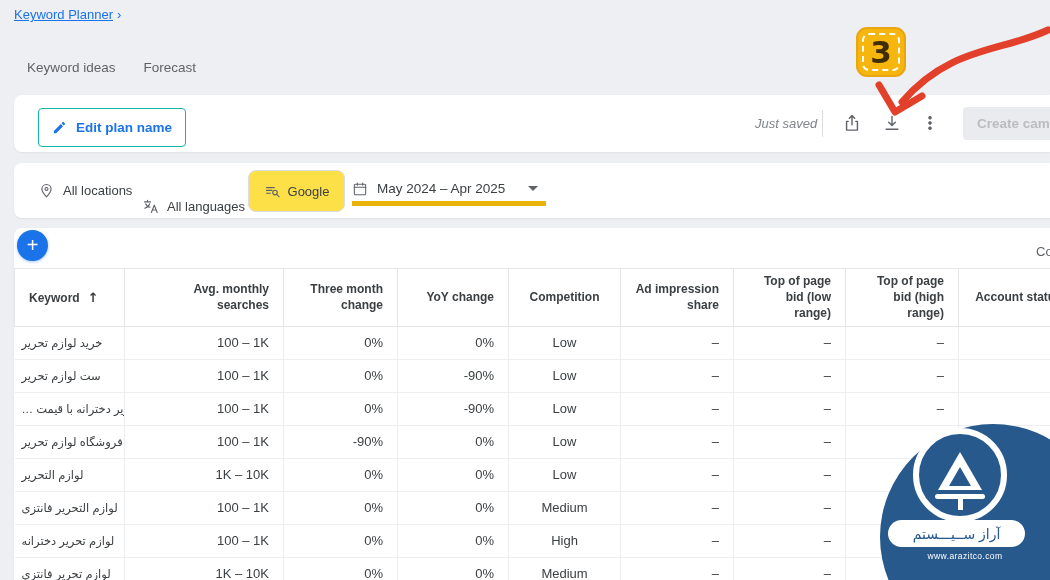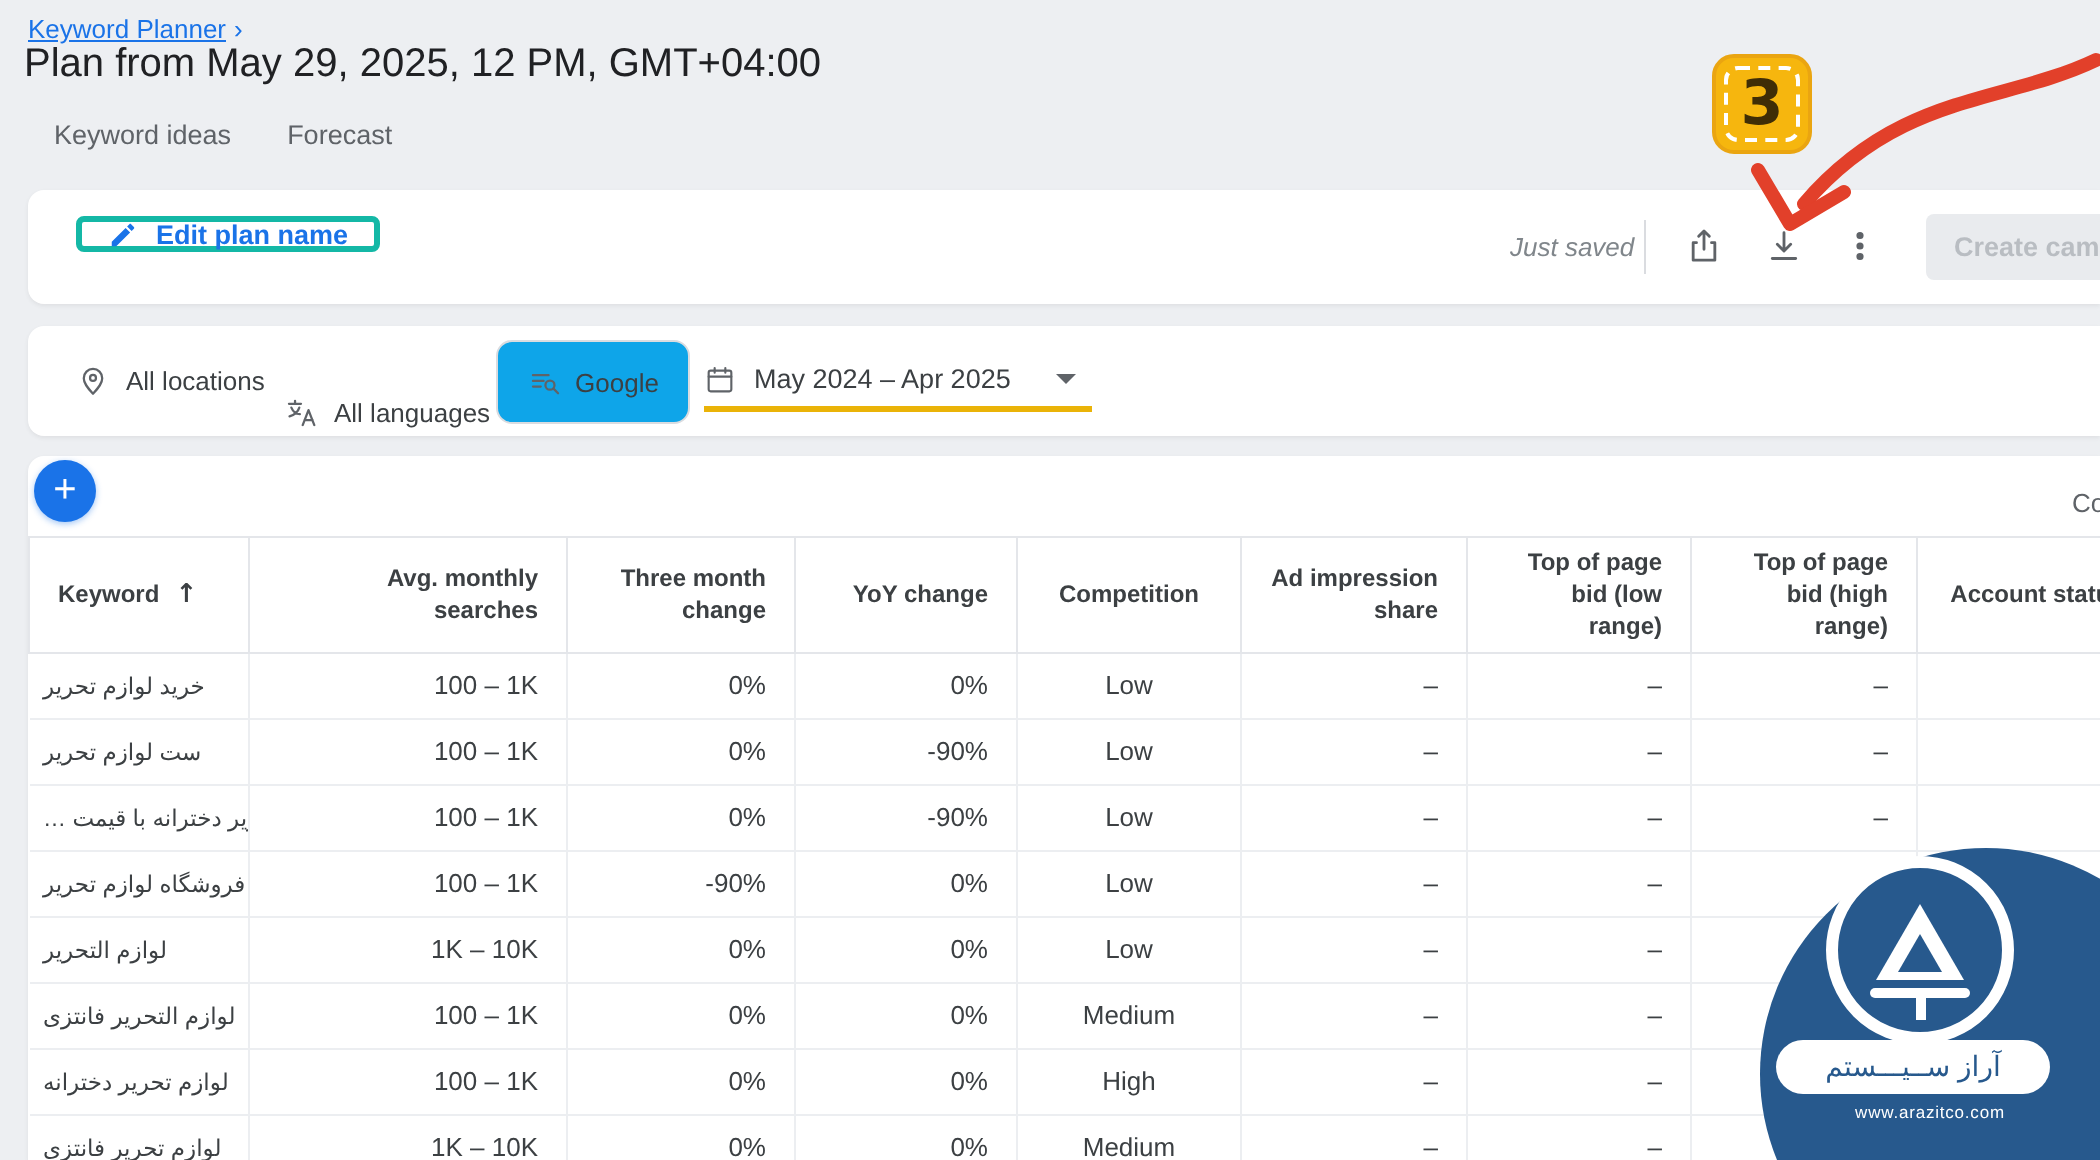--- a/index.html
+++ b/index.html
@@ -16,43 +16,43 @@
   .tab.active { color:#1a73e8; font-weight:700; }
   .tab.active::after { content:""; position:absolute; left:0; right:0; bottom:0; height:3px; background:#1a73e8; border-radius:3px 3px 0 0; }
 
   
   .card { position:absolute; left:14px; width:1036px; background:#fff; border-radius:8px 0 0 8px; box-shadow:0 1px 2px rgba(60,64,67,.08); }
   .toolbar-card { top:95px; height:57px; }
   .filter-card  { top:163px; height:55px; }
   .main-card    { top:228px; height:352px; border-radius:8px 0 0 0; }
 
   
-  .edit-btn { position:absolute; left:24px; top:13px; height:18px; display:flex; align-items:center; gap:9px;
-              border:3px solid #14b8a6; border-radius:4px; padding:0 13px; background:#fff;
+  .edit-btn { position:absolute; left:24px; top:13px; height:39px; display:flex; align-items:center; gap:9px;
+              border:1px solid #14b8a6; border-radius:4px; padding:0 13px; background:#fff;
               color:#1a73e8; font-size:13.5px; font-weight:700; cursor:pointer; font-family:inherit;}
   .just-saved { position:absolute; left:741px; top:0; height:57px; display:flex; align-items:center;
                 font-style:italic; font-size:13px; color:#80868b; }
   .tb-divider { position:absolute; left:808px; top:15px; width:1px; height:27px; background:#dadce0; }
   .icon-btn { position:absolute; top:14px; width:28px; height:28px; border:none; background:transparent; cursor:pointer;
               display:flex; align-items:center; justify-content:center; }
   .icon-btn svg { stroke:#5f6368; }
   .share-btn { left:824px; } .download-btn { left:864px; } .kebab-btn { left:902px; }
   .create-btn { position:absolute; left:949px; top:12px; height:33px; width:132px; background:#e9ebee;
                 border:none; border-radius:4px; color:#b9bdc2; font-size:13.5px; font-weight:700;
                 text-align:left; padding:0 0 0 14px; white-space:nowrap; font-family:inherit; }
 
   
   .filter-item { position:absolute; top:0; height:55px; display:flex; align-items:center; gap:8px;
                  font-size:13px; color:#3c4043; cursor:pointer; }
   .f-loc { left:24px; } .f-lang { left:128px;margin-top:16px; }
   .network-box { position:absolute; left:234px; top:7px; height:42px; width:97px; border:1px solid #dadce0;
                  border-radius:8px; display:flex; align-items:center; justify-content:center; gap:7px;
-                 font-size:13px; color:#3c4043; background:#0ea5e9; cursor:pointer; font-family:inherit;}
+                 font-size:13px; color:#3c4043; background:#fde047; cursor:pointer; font-family:inherit;}
   .date-range { position:absolute; left:338px; top:13px; height:30px; display:flex; align-items:center; gap:9px;
-                font-size:13.5px; color:#3c4043; border-bottom:3px solid #eab308; padding:0 8px 0 0; cursor:pointer; }
+                font-size:13.5px; color:#3c4043; border-bottom:5px solid #eab308; padding:0 8px 0 0; cursor:pointer; }
   .caret { width:0; height:0; border-left:5px solid transparent; border-right:5px solid transparent;
            border-top:5px solid #5f6368; margin-left:14px; }
 
   
   .fab { position:absolute; left:3px; top:2px; width:31px; height:31px; border-radius:50%; background:#1a73e8;
          border:none; color:#fff; font-size:20px; line-height:29px; text-align:center; cursor:pointer;
          box-shadow:0 1px 3px rgba(26,115,232,.4); font-family:inherit;}
   .columns-label { position:absolute; left:1022px; top:16px; font-size:13px; color:#5f6368; white-space:nowrap; cursor:pointer;}
   table { position:absolute; left:0; top:40px; width:1064px; border-collapse:collapse; table-layout:fixed; }
   th { height:41px; padding:4px 14px; font-size:12px; font-weight:700; color:#3c4043; line-height:1.35;
@@ -92,21 +92,20 @@
 </style>
 </head>
 <body>
 
 <div class="stage">
 
   <div class="breadcrumb">
     <a>Keyword Planner</a>
     <span>›</span>
   </div>
-  <div class="page-title">Plan from May 29, 2025, 12 PM, GMT+04:00</div>
 
   <div class="tabs">
     <div class="tab">Keyword ideas</div>
     <div class="tab">Forecast</div>
   </div>
 
   <div class="card toolbar-card">
     <button class="edit-btn">
       <span style="display:flex;">
         <svg width="15" height="15" viewBox="0 0 24 24" fill="#1a73e8">

